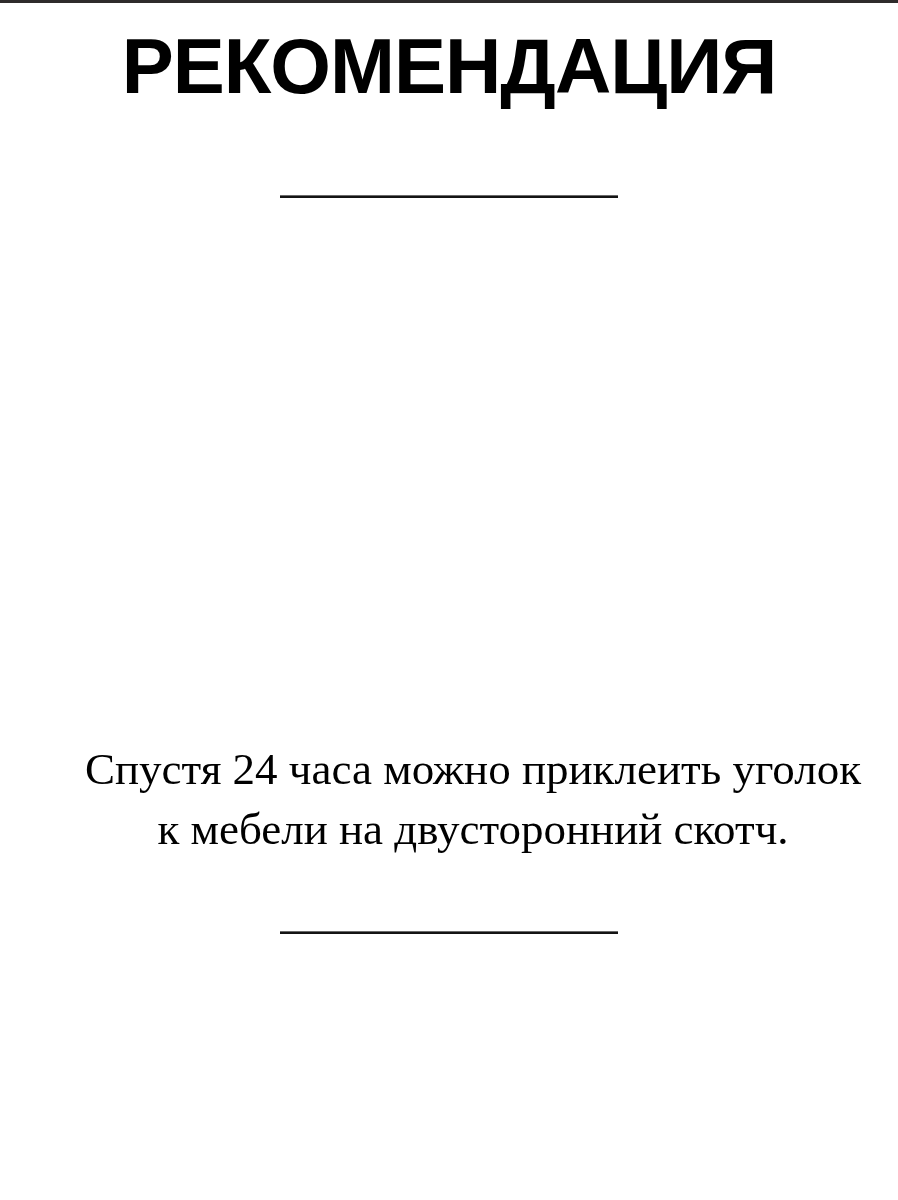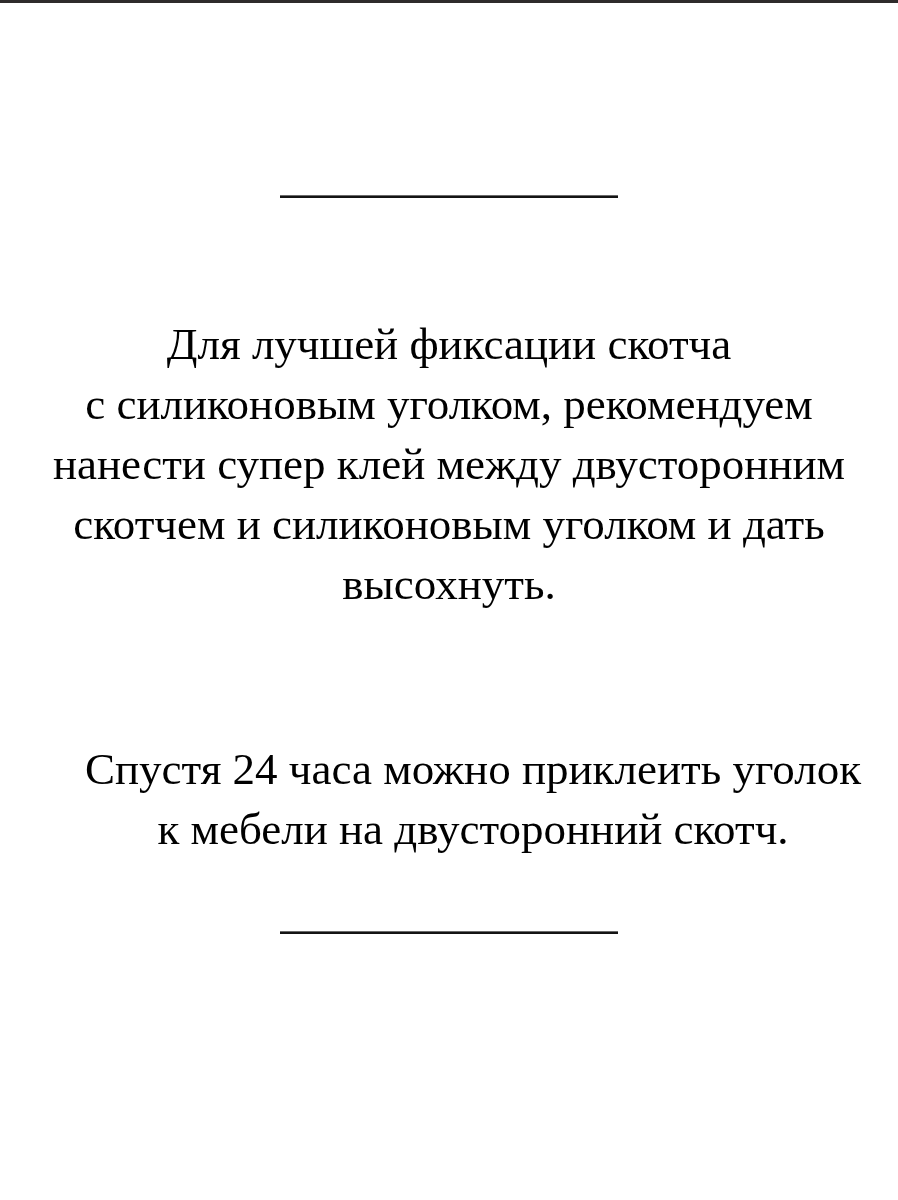--- a/index.html
+++ b/index.html
@@ -65,26 +65,22 @@
   }
   .para-1 { top: 314px; }
   .para-2 { top: 739px; padding-left: 24px; }
 </style>
 </head>
 <body>
 
 <div class="page">
   <div class="top-bar"></div>
 
+  <h1 class="title">РЕКОМЕНДАЦИЯ</h1>
 
   <div class="divider divider-top"></div>
 
-  <p class="body-text para-1">Для лучшей фиксации скотча
-с силиконовым уголком, рекомендуем
-нанести супер клей между двусторонним
-скотчем и силиконовым уголком и дать
-высохнуть.</p>
 
   <p class="body-text para-2">Спустя 24 часа можно приклеить уголок
 к мебели на двусторонний скотч.</p>
 
   <div class="divider divider-bottom"></div>
 </div>
 
 </body></html>

